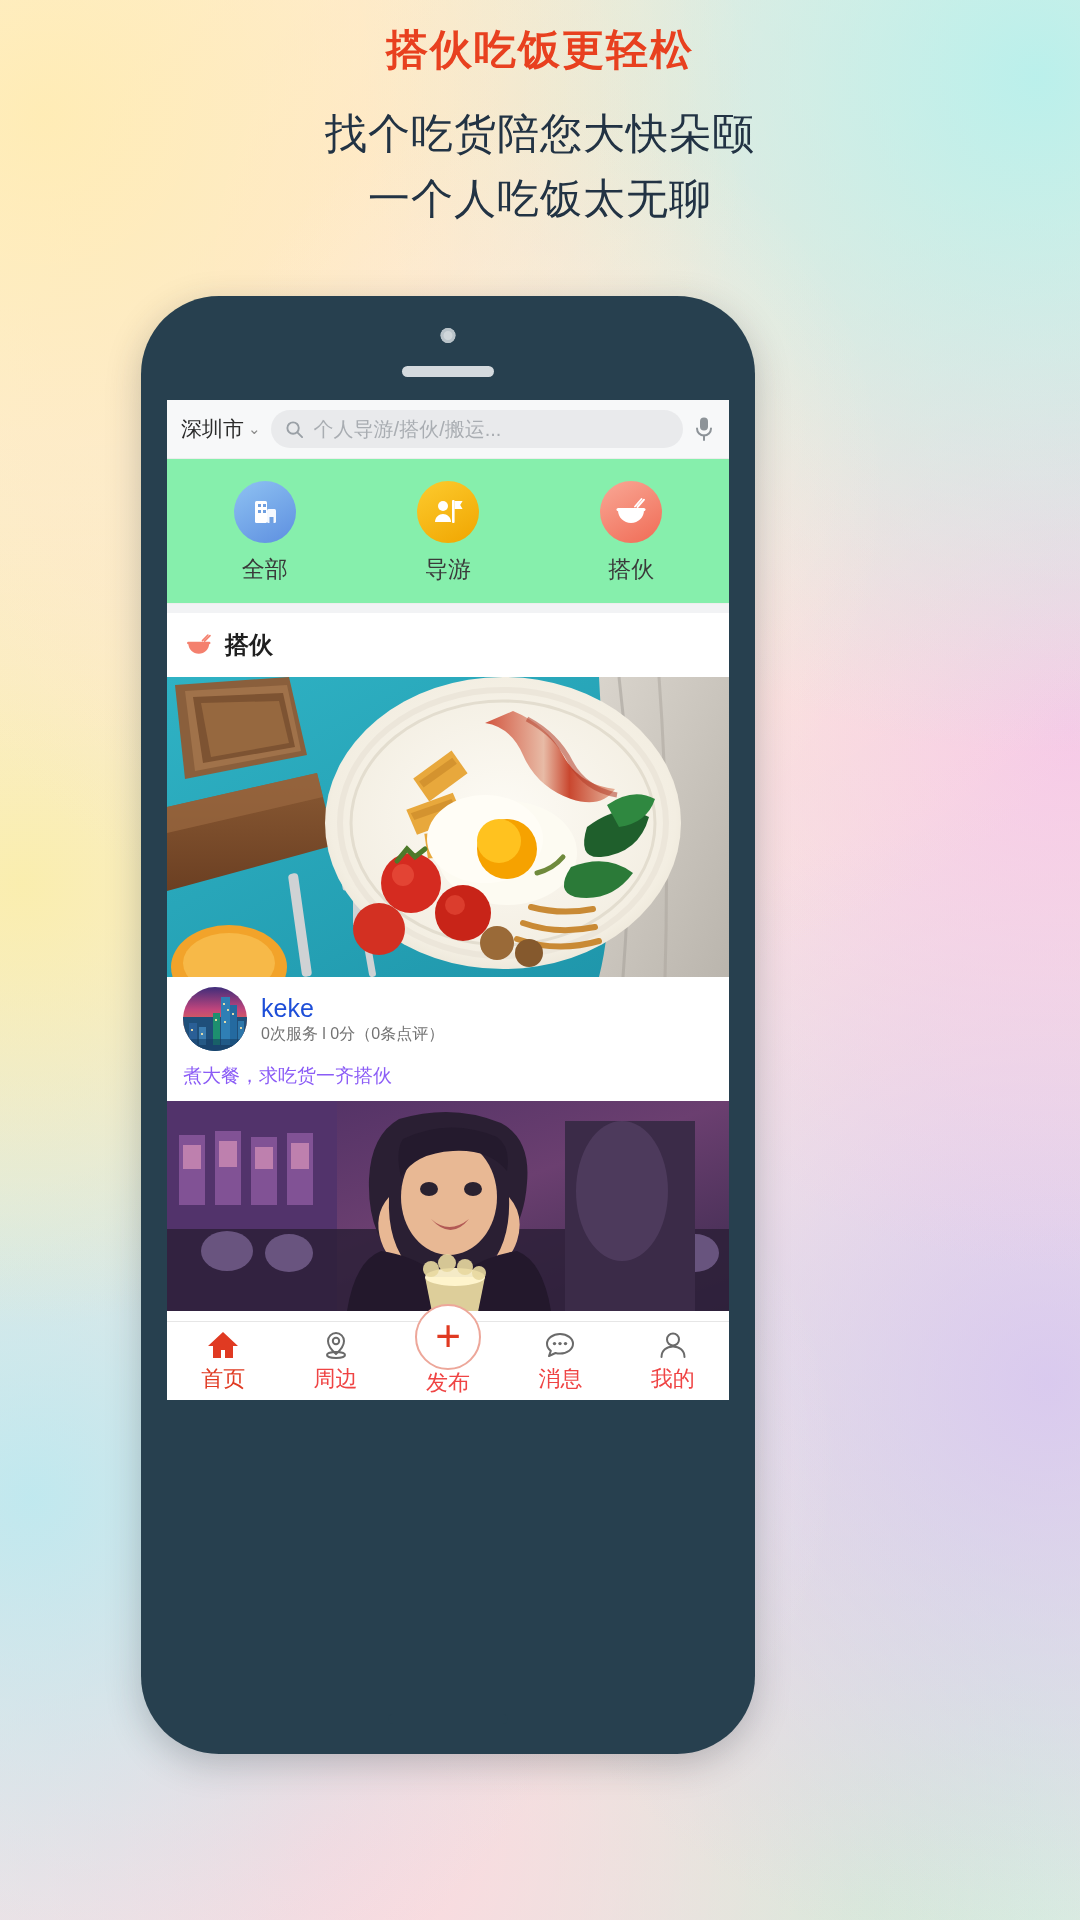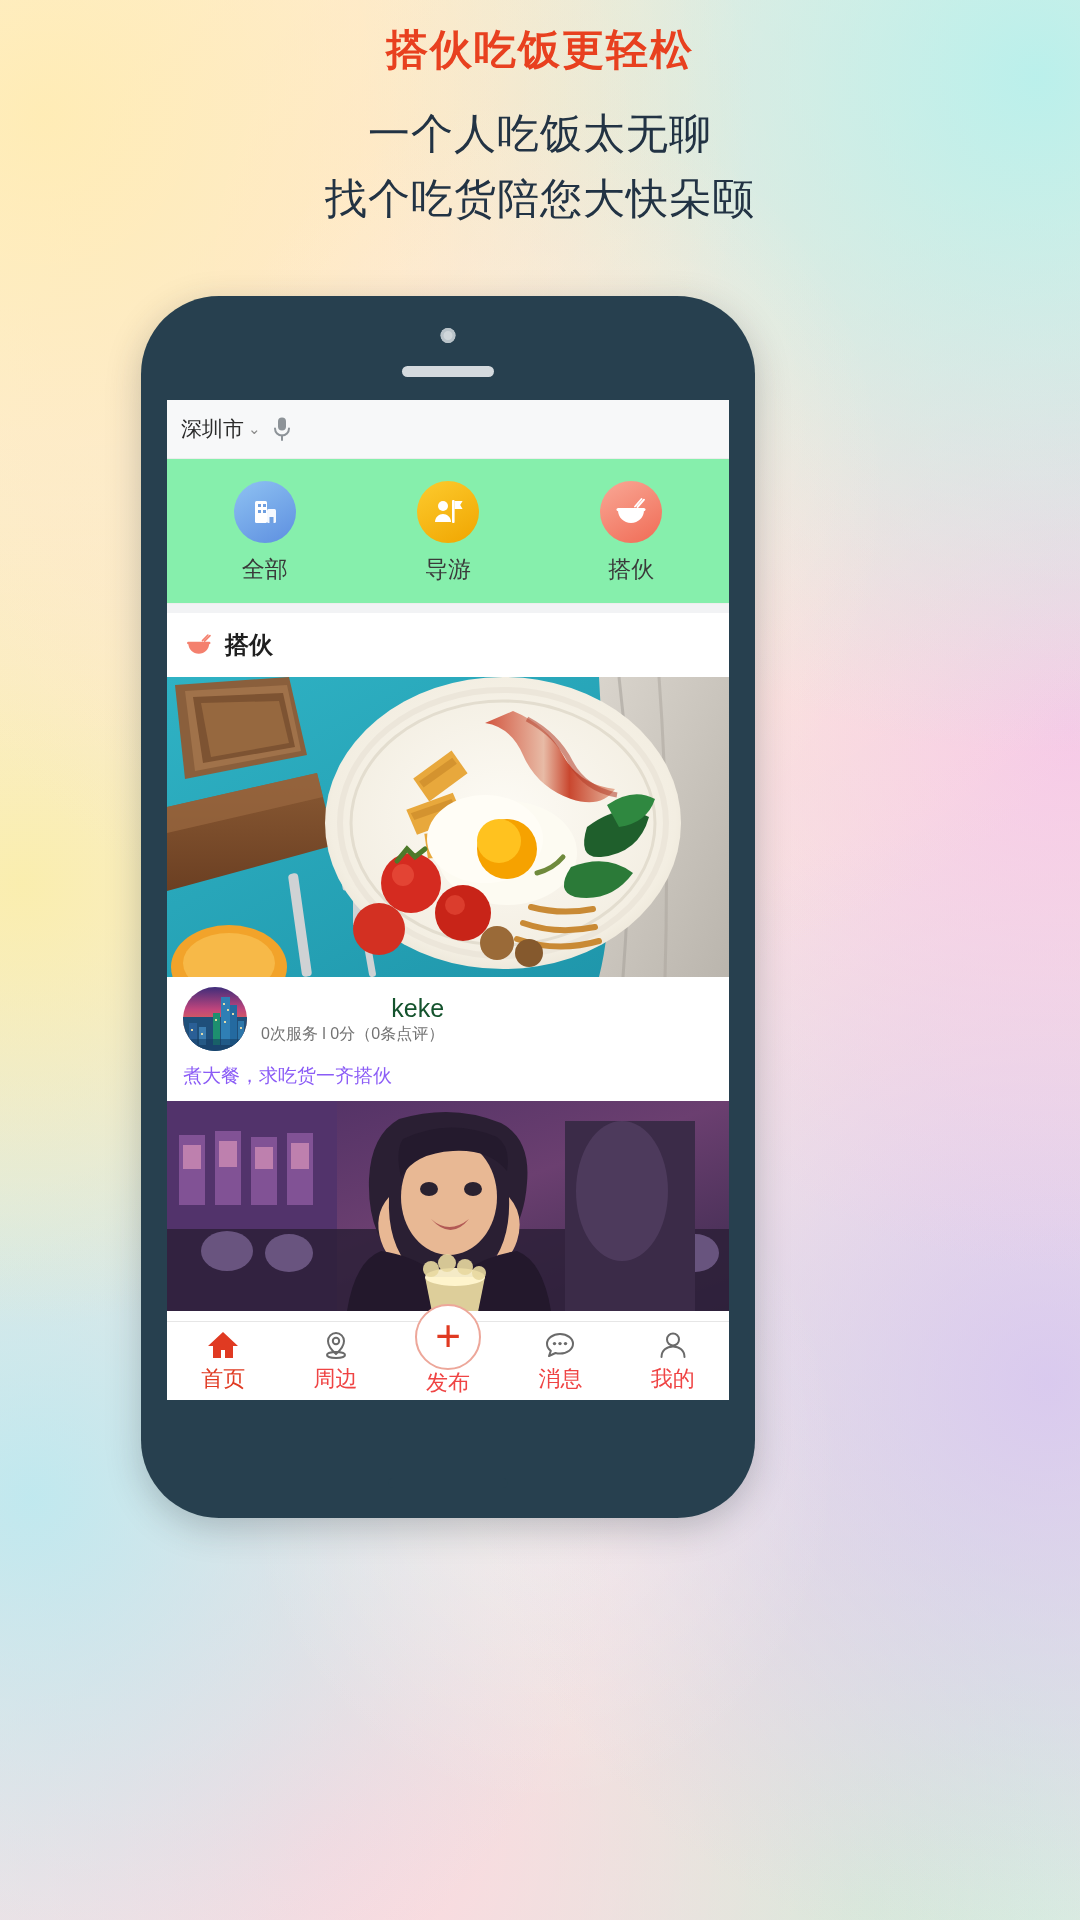--- a/index.html
+++ b/index.html
@@ -37,21 +37,21 @@
     line-height:1.12;margin:0;
   }
   .sub{
     margin:28px 0 0 0;font-size:42px;color:#223344;line-height:1.55;
     letter-spacing:1px;font-weight:400;
   }
   .sub div{margin:0;}
 
   
   .phone{
-    position:absolute;left:141px;top:296px;width:614px;height:1222px;
+    position:absolute;left:141px;top:296px;width:614px;height:1458px;
     background:#27404f;border-radius:78px;
     box-shadow:0 10px 34px rgba(40,50,60,.25);
   }
   .cam{position:absolute;left:50%;top:32px;transform:translateX(-50%);
        width:15px;height:15px;border-radius:50%;background:#cfd6da;
        box-shadow:inset 0 0 0 3px #b9c3c9;}
   .speaker{position:absolute;left:50%;top:70px;transform:translateX(-50%);
        width:92px;height:11px;border-radius:6px;background:#d4dade;}
   .homebar{position:absolute;left:50%;bottom:30px;transform:translateX(-50%);
        width:120px;height:10px;border-radius:6px;background:#27404f;}
@@ -89,21 +89,21 @@
     background:#fff;border-top:9px solid #f2f3f5;
   }
   .sechead .bowl{width:30px;height:26px;}
   .sectitle{font-size:24px;font-weight:bold;color:#1f1f1f;}
 
   
   .foodimg{width:100%;height:300px;position:relative;overflow:hidden;background:#d8cfc2;}
   .userrow{display:flex;align-items:center;gap:14px;padding:10px 16px 4px;background:#fff;}
   .avatar{width:64px;height:64px;border-radius:50%;overflow:hidden;flex:0 0 auto;position:relative;
           box-shadow:0 0 0 2px #fff;}
-  .uname{font-size:25px;color:#14532d;line-height:1.25;text-align:right;}
+  .uname{font-size:25px;color:#1d4ed8;line-height:1.25;}
   .umeta{font-size:16px;color:#737373;line-height:1.3;}
   .caption{font-size:19px;color:#8b5cf6;padding:8px 16px 12px;background:#fff;}
 
   
   .photo2{width:100%;height:210px;position:relative;overflow:hidden;background:#4a3a52;}
 
   
   .tabbar{
     position:absolute;left:0;right:0;bottom:0;height:78px;background:#fff;
     display:flex;align-items:center;border-top:1px solid #e6e6e6;
@@ -122,36 +122,43 @@
   .tab.publish .tl{margin-top:44px;}
 </style>
 </head>
 <body>
 
 <div class="bg"></div>
 
 <div class="headline-wrap">
   <div class="headline">搭伙吃饭更轻松</div>
   <div class="sub">
+    <div>找个吃货陪您大快朵颐</div>
     <div>一个人吃饭太无聊</div>
-    <div>找个吃货陪您大快朵颐</div>
   </div>
 </div>
 
 <div class="phone">
   <div class="cam"></div>
   <div class="speaker"></div>
   <div class="homebar"></div>
 
   <div class="screen">
 
     <div class="searchbar">
       <div class="city">
         <span>深圳市</span>
         <span class="chev">⌄</span>
+      </div>
+      <div class="searchfield">
+        <svg class="mag" viewBox="0 0 20 20">
+          <circle cx="8.5" cy="8.5" r="6"></circle>
+          <line x1="13" y1="13" x2="18" y2="18"></line>
+        </svg>
+        <span class="ph">个人导游/搭伙/搬运...</span>
       </div>
       <svg class="mic" viewBox="0 0 22 26">
         <rect x="7" y="1.5" width="8" height="13" rx="4" fill="#8d9398"></rect>
         <path d="M4 12.5a7 7 0 0 0 14 0" stroke="#8d9398" stroke-width="2" fill="none" stroke-linecap="round"></path>
         <line x1="11" y1="19.5" x2="11" y2="24" stroke="#8d9398" stroke-width="2" stroke-linecap="round"></line>
       </svg>
     </div>
 
     <div class="cats">
 

